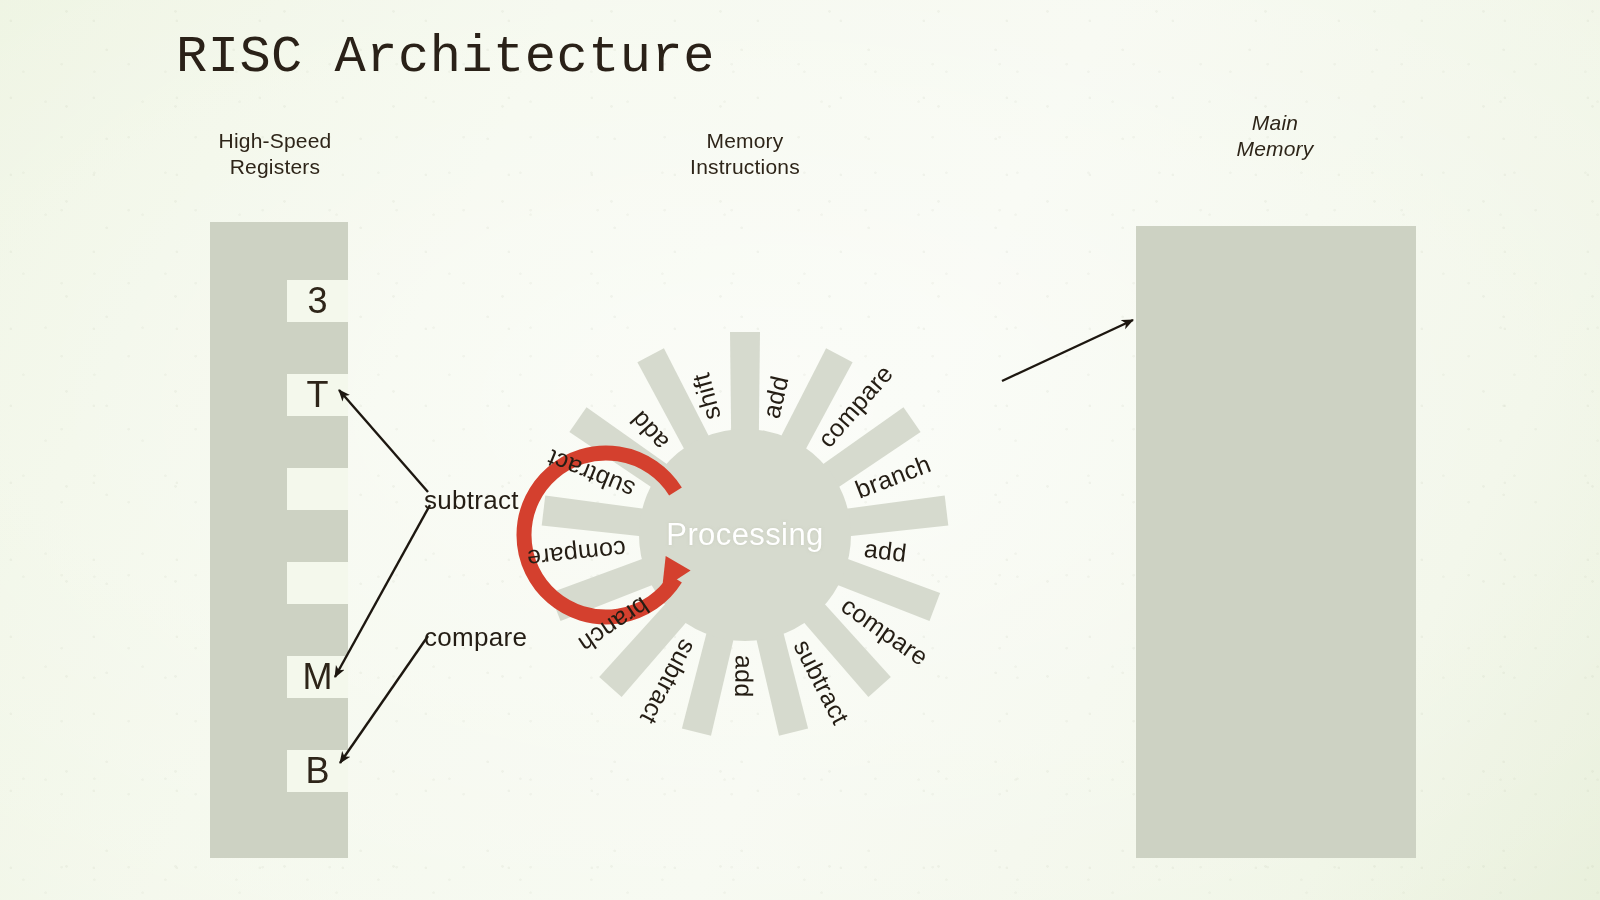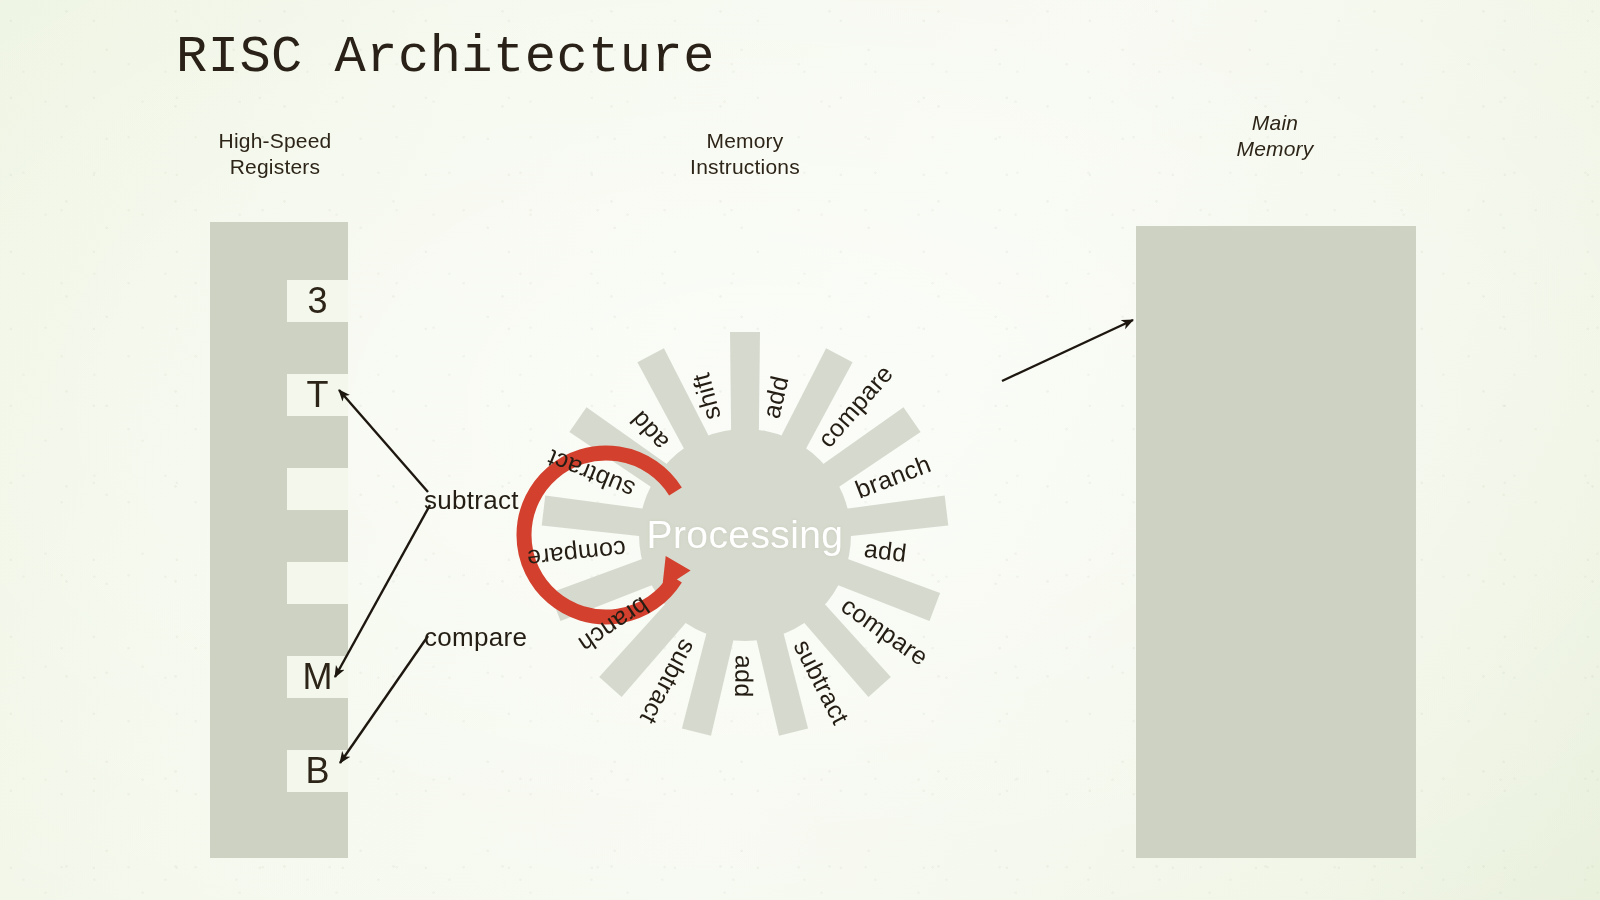--- a/index.html
+++ b/index.html
@@ -101,21 +101,21 @@
     white-space:nowrap;
     letter-spacing:.3px;
     line-height:1;
   }
   #processing-text{
     position:absolute;
     left:50%;top:50%;
     transform:translate(-50%,-50%);
     color:#ffffff;
     font-family:"Liberation Sans", sans-serif;
-    font-size:39px;
+    font-size:31px;
     letter-spacing:.4px;
     white-space:nowrap;
     text-shadow:0 0 3px rgba(190,195,175,.55);
   }
 
   
   #annotations{position:absolute;left:0;top:0;width:1600px;height:900px;overflow:visible;}
   .anno-label{
     position:absolute;
     font-family:"Liberation Sans", sans-serif;

